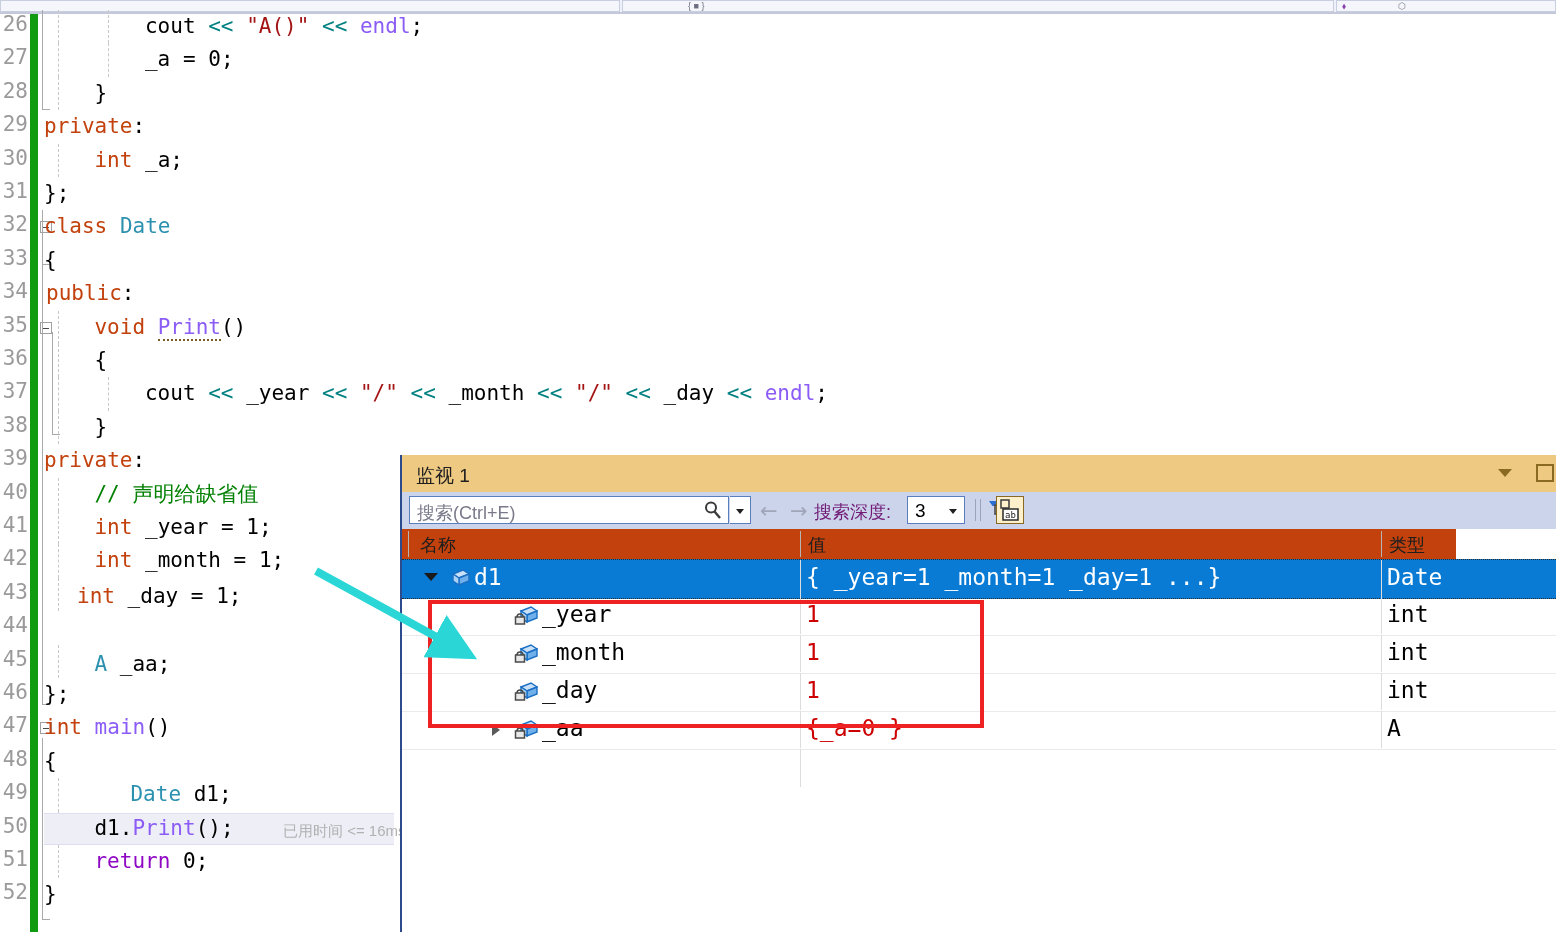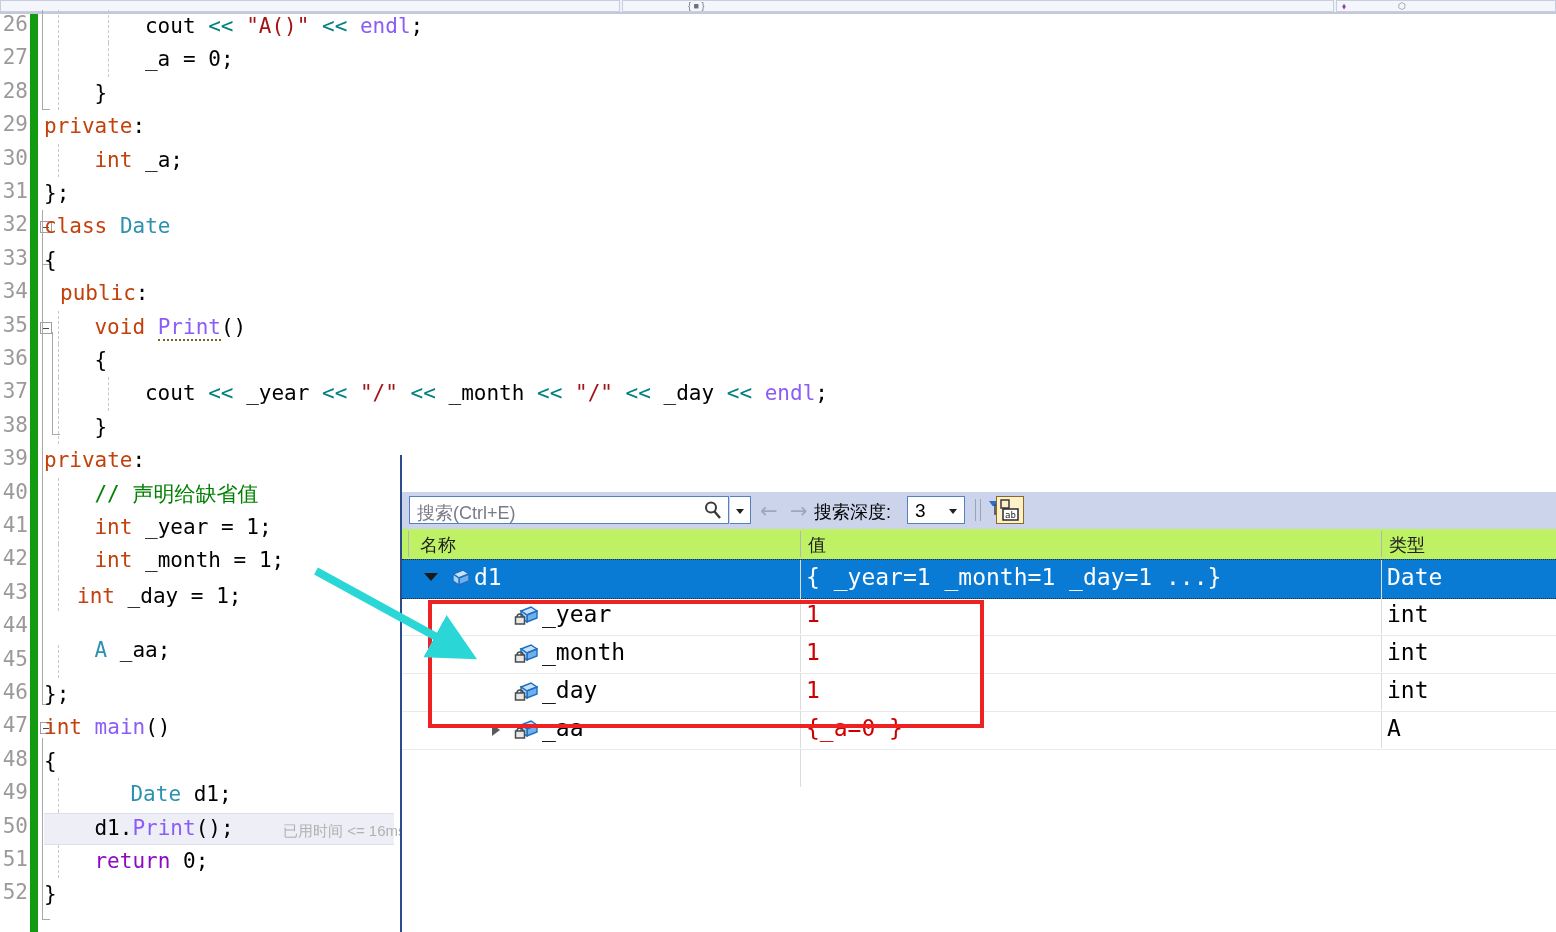--- a/index.html
+++ b/index.html
@@ -115,21 +115,21 @@
   .search-drop .caret {
     position:absolute; left:6px; top:12px; width:0; height:0;
     border-left:4px solid transparent; border-right:4px solid transparent;
     border-top:5px solid #20201f;
   }
   .nav-arrow {
     position:absolute; top:7px; font-size:21px; color:#a0a6b8;
     font-family:"DejaVu Sans", sans-serif;
   }
   .depth-label {
-    position:absolute; left:412px; top:8px; font-size:18px; color:#000000;
+    position:absolute; left:412px; top:8px; font-size:18px; color:#701a75;
     font-family:"Liberation Sans", sans-serif;
   }
   .depth-combo {
     position:absolute; left:505px; top:4px; width:58px; height:28px;
     background:#ffffff; border:1px solid #5a7fbf; box-sizing:border-box;
   }
   .depth-combo .val {
     position:absolute; left:7px; top:3px; font-size:19px; color:#000;
     font-family:"Liberation Sans", sans-serif;
   }
@@ -137,22 +137,22 @@
     position:absolute; right:7px; top:12px; width:0; height:0;
     border-left:4px solid transparent; border-right:4px solid transparent;
     border-top:5px solid #20201f;
   }
   .tb-divider { position:absolute; top:7px; width:1px; height:22px; background:#9aa3bb; }
   .tb-icon-btn { position:absolute; top:4px; width:28px; height:28px; }
   .tb-icon-btn.active { background:#fdf0cb; border:1px solid #8a6a23; box-sizing:border-box; }
 
   
   .tbl-head {
-    position:absolute; left:0; top:74px; width:1154px; height:30px;
-    background:#bef264; border-bottom:1px dotted #2a2a2a;
+    position:absolute; left:0; top:74px; width:1054px; height:30px;
+    background:#c2410c; border-bottom:1px dotted #2a2a2a;
   }
   .tbl-head .col-sep { position:absolute; top:2px; width:1px; height:26px; background:#b5b5b5; }
   .tbl-head .th {
     position:absolute; top:4px; font-size:18px; color:#1e1e1e;
     font-family:"Liberation Sans", sans-serif;
   }
 
   .rows { position:absolute; left:0; top:104px; width:1154px; height:373px; }
   .row { position:absolute; left:0; width:1154px; height:38px; border-bottom:1px solid #eaeaea; }
   .row.sel { background:#0a7bd5; border-bottom:1px dotted #2a2a2a; border-top:1px dotted #2a2a2a; }
@@ -287,46 +287,51 @@
       </div>
     <div id="codelines">
         <div class="code-line" style="top: -4px; padding-left: 100.96px;"><span class="pl">cout</span><span class="pl"> </span><span class="op">&lt;&lt;</span><span class="pl"> </span><span class="str">"A()"</span><span class="pl"> </span><span class="op">&lt;&lt;</span><span class="pl"> </span><span class="fn">endl</span><span class="pl">;</span></div>
         <div class="code-line" style="top: 29.4px; padding-left: 100.96px;"><span class="pl">_a</span><span class="pl"> </span><span class="pl">=</span><span class="pl"> </span><span class="pl">0</span><span class="pl">;</span></div>
         <div class="code-line" style="top: 62.8px; padding-left: 50.48px;"><span class="pl">}</span></div>
         <div class="code-line" style="top: 96.2px; padding-left: 0px;"><span class="k">private</span><span class="pl">:</span></div>
         <div class="code-line" style="top: 129.6px; padding-left: 50.48px;"><span class="k">int</span><span class="pl"> </span><span class="pl">_a</span><span class="pl">;</span></div>
         <div class="code-line" style="top: 163px; padding-left: 0px;"><span class="pl">};</span></div>
         <div class="code-line" style="top: 196.4px; padding-left: 0px;"><span class="k">class</span><span class="pl"> </span><span class="ty">Date</span></div>
         <div class="code-line" style="top: 229.8px; padding-left: 0px;"><span class="pl">{</span></div>
-        <div class="code-line" style="top: 263.2px; padding-left: 16px;"><span class="k">public</span><span class="pl">:</span></div>
+        <div class="code-line" style="top: 263.2px; padding-left: 2px;"><span class="k">public</span><span class="pl">:</span></div>
         <div class="code-line" style="top: 296.6px; padding-left: 50.48px;"><span class="k">void</span><span class="pl"> </span><span class="fn squig">Print</span><span class="pl">()</span></div>
         <div class="code-line" style="top: 330px; padding-left: 50.48px;"><span class="pl">{</span></div>
         <div class="code-line" style="top: 363.4px; padding-left: 100.96px;"><span class="pl">cout</span><span class="pl"> </span><span class="op">&lt;&lt;</span><span class="pl"> </span><span class="pl">_year</span><span class="pl"> </span><span class="op">&lt;&lt;</span><span class="pl"> </span><span class="str">"/"</span><span class="pl"> </span><span class="op">&lt;&lt;</span><span class="pl"> </span><span class="pl">_month</span><span class="pl"> </span><span class="op">&lt;&lt;</span><span class="pl"> </span><span class="str">"/"</span><span class="pl"> </span><span class="op">&lt;&lt;</span><span class="pl"> </span><span class="pl">_day</span><span class="pl"> </span><span class="op">&lt;&lt;</span><span class="pl"> </span><span class="fn">endl</span><span class="pl">;</span></div>
         <div class="code-line" style="top: 396.8px; padding-left: 50.48px;"><span class="pl">}</span></div>
         <div class="code-line" style="top: 430.2px; padding-left: 0px;"><span class="k">private</span><span class="pl">:</span></div>
         <div class="code-line" style="top: 463.6px; padding-left: 50.48px;"><span class="cmt">// 声明给缺省值</span></div>
         <div class="code-line" style="top: 497px; padding-left: 50.48px;"><span class="k">int</span><span class="pl"> </span><span class="pl">_year</span><span class="pl"> </span><span class="pl">=</span><span class="pl"> </span><span class="pl">1</span><span class="pl">;</span></div>
         <div class="code-line" style="top: 530.4px; padding-left: 50.48px;"><span class="k">int</span><span class="pl"> </span><span class="pl">_month</span><span class="pl"> </span><span class="pl">=</span><span class="pl"> </span><span class="pl">1</span><span class="pl">;</span></div>
         <div class="code-line" style="top: 566px; padding-left: 33px;"><span class="k">int</span><span class="pl"> </span><span class="pl">_day</span><span class="pl"> </span><span class="pl">=</span><span class="pl"> </span><span class="pl">1</span><span class="pl">;</span></div>
         <div class="code-line" style="top: 597.2px; padding-left: 0px;"></div>
-        <div class="code-line" style="top: 620px; padding-left: 50.48px;"><span class="ty">A</span><span class="pl"> </span><span class="pl">_aa</span><span class="pl">;</span></div>
+        <div class="code-line" style="top: 634px; padding-left: 50.48px;"><span class="ty">A</span><span class="pl"> </span><span class="pl">_aa</span><span class="pl">;</span></div>
         <div class="code-line" style="top: 664px; padding-left: 0px;"><span class="pl">};</span></div>
         <div class="code-line" style="top: 697.4px; padding-left: 0px;"><span class="k">int</span><span class="pl"> </span><span class="fn">main</span><span class="pl">()</span></div>
         <div class="code-line" style="top: 730.8px; padding-left: 0px;"><span class="pl">{</span></div>
         <div class="code-line" style="top: 764.2px; padding-left: 50.48px; margin-left: 36px;"><span class="ty">Date</span><span class="pl"> </span><span class="pl">d1</span><span class="pl">;</span></div>
         <div class="cur-line-hl" style="top: 798.6px; width: 350px;"></div>
         <div class="code-line" style="top: 797.6px; padding-left: 50.48px;"><span class="pl">d1</span><span class="pl">.</span><span class="fn">Print</span><span class="pl">()</span><span class="pl">;</span></div>
         <div class="code-line" style="top: 831px; padding-left: 50.48px;"><span class="ctl">return</span><span class="pl"> </span><span class="pl">0</span><span class="pl">;</span></div>
         <div class="code-line" style="top: 864.4px; padding-left: 0px;"><span class="pl">}</span></div>
         <div class="elapsed" style="left: 283px; top: 807.6px;">已用时间 &lt;= 16ms</div>
       </div>
   </div>
 
   <div class="watch">
 
+    <div class="watch-title">
+      <span class="label">监视 1</span>
+      <span class="title-chevron"></span>
+      <span class="title-pin"></span>
+    </div>
 
     <div class="watch-toolbar">
       <div class="search-box">
         <span class="ph">搜索(Ctrl+E)</span>
         <span class="search-icon">
           <svg width="18" height="19" viewBox="0 0 18 19">
             <circle cx="7" cy="6.5" r="5" fill="none" stroke="#3b3b3b" stroke-width="2"></circle>
             <line x1="10.5" y1="10.5" x2="16" y2="17" stroke="#3b3b3b" stroke-width="2.4"></line>
           </svg>
         </span>

